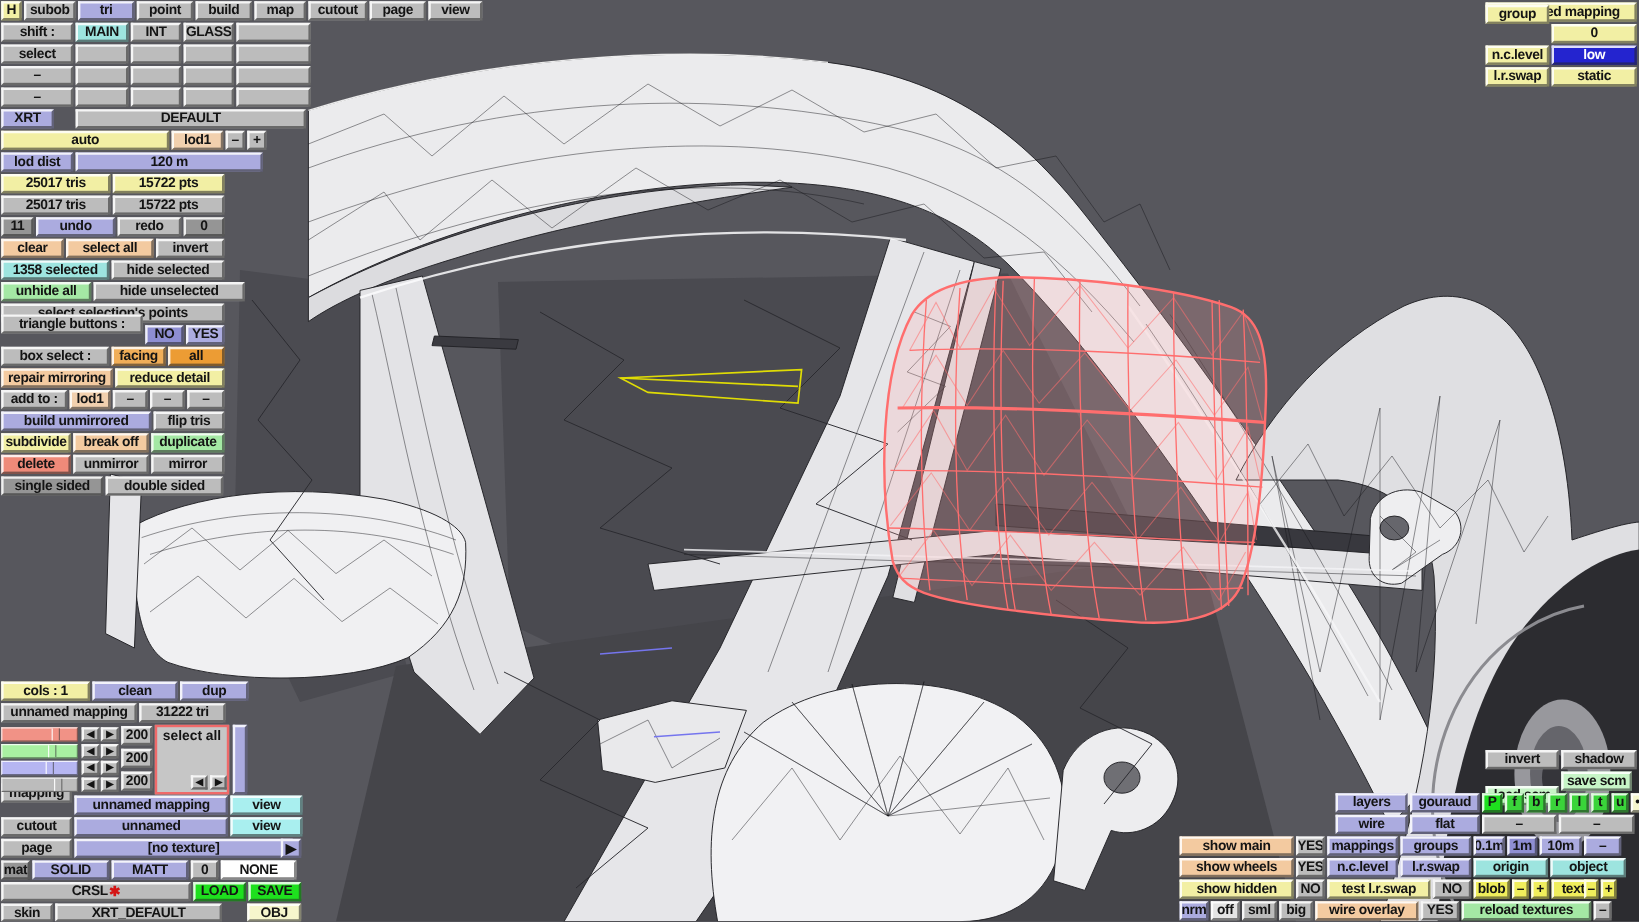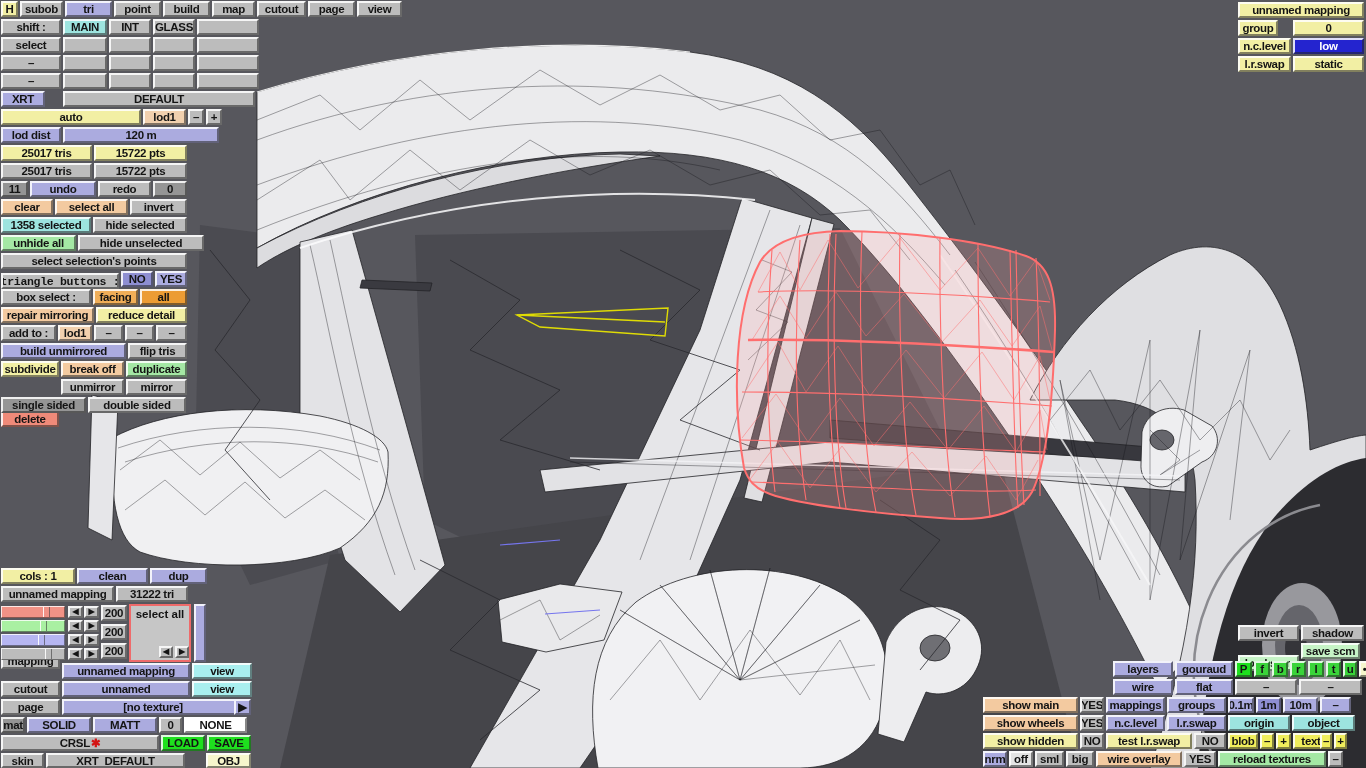--- a/index.html
+++ b/index.html
@@ -200,45 +200,45 @@
       <div class="btn c-g" style="left: 98px; top: 181px; width: 53px;">redo</div>
       <div class="btn c-dg" style="left: 153px; top: 181px; width: 34px;">0</div>
       <div class="btn c-o" style="left: 1px; top: 199px; width: 52px;">clear</div>
       <div class="btn c-o" style="left: 55px; top: 199px; width: 73px;">select all</div>
       <div class="btn c-g" style="left: 130px; top: 199px; width: 57px;">invert</div>
       <div class="btn c-c" style="left: 1px; top: 217px; width: 90px;">1358 selected</div>
       <div class="btn c-g" style="left: 93px; top: 217px; width: 94px;">hide selected</div>
       <div class="btn c-gr" style="left: 1px; top: 235px; width: 75px;">unhide all</div>
       <div class="btn c-g" style="left: 78px; top: 235px; width: 126px;">hide unselected</div>
       <div class="btn c-g" style="left: 1px; top: 253px; width: 186px;">select selection's points</div>
-      <div class="btn c-g" style="left: 1px; top: 273px; width: 118px; font-family: Liberation Mono, monospace;">triangle buttons :</div>
+      <div class="btn c-g" style="left: 1px; top: 262px; width: 118px;">triangle buttons :</div>
       <div class="btn c-pd" style="left: 121px; top: 271px; width: 32px;">NO</div>
       <div class="btn c-p" style="left: 155px; top: 271px; width: 32px;">YES</div>
       <div class="btn c-g" style="left: 1px; top: 289px; width: 90px;">box select :</div>
       <div class="btn c-of" style="left: 93px; top: 289px; width: 45px;">facing</div>
       <div class="btn c-oa" style="left: 140px; top: 289px; width: 47px;">all</div>
       <div class="btn c-o" style="left: 1px; top: 307px; width: 93px;">repair mirroring</div>
       <div class="btn c-y" style="left: 96px; top: 307px; width: 91px;">reduce detail</div>
       <div class="btn c-g" style="left: 1px; top: 325px; width: 55px;">add to :</div>
       <div class="btn c-t" style="left: 58px; top: 325px; width: 34px;">lod1</div>
       <div class="btn c-g" style="left: 94px; top: 325px; width: 29px;">–</div>
       <div class="btn c-g" style="left: 125px; top: 325px; width: 29px;">–</div>
       <div class="btn c-g" style="left: 156px; top: 325px; width: 31px;">–</div>
       <div class="btn c-p" style="left: 1px; top: 343px; width: 125px;">build unmirrored</div>
       <div class="btn c-g" style="left: 128px; top: 343px; width: 59px;">flip tris</div>
       <div class="btn c-y" style="left: 1px; top: 361px; width: 58px;">subdivide</div>
       <div class="btn c-o" style="left: 61px; top: 361px; width: 63px;">break off</div>
       <div class="btn c-gr" style="left: 126px; top: 361px; width: 61px;">duplicate</div>
-      <div class="btn c-r" style="left: 1px; top: 379px; width: 58px; margin-top: 32px;">delete</div>
+      <div class="btn c-r" style="left: 1px; top: 379px; width: 58px;">delete</div>
       <div class="btn c-g" style="left: 61px; top: 379px; width: 63px;">unmirror</div>
       <div class="btn c-g" style="left: 126px; top: 379px; width: 61px;">mirror</div>
       <div class="btn c-dg" style="left: 1px; top: 397px; width: 85px;">single sided</div>
       <div class="btn c-g" style="left: 88px; top: 397px; width: 98px;">double sided</div>
       <div class="btn c-y" style="left: 1238px; top: 2px; width: 126px;">unnamed mapping</div>
-      <div class="btn c-y" style="left: 1238px; top: 20px; width: 40px;">group</div>
+      <div class="btn c-y" style="left: 1238px; top: 4px; width: 53px;">group</div>
       <div class="btn c-y" style="left: 1293px; top: 20px; width: 71px;">0</div>
       <div class="btn c-y" style="left: 1238px; top: 38px; width: 53px;">n.c.level</div>
       <div class="btn c-bl" style="left: 1293px; top: 38px; width: 71px;">low</div>
       <div class="btn c-y" style="left: 1238px; top: 56px; width: 53px;">l.r.swap</div>
       <div class="btn c-y" style="left: 1293px; top: 56px; width: 71px;">static</div>
       <div class="btn c-y" style="left: 1px; top: 568px; width: 74px;">cols : 1</div>
       <div class="btn c-p" style="left: 77px; top: 568px; width: 71px;">clean</div>
       <div class="btn c-p" style="left: 150px; top: 568px; width: 57px;">dup</div>
       <div class="btn c-g" style="left: 1px; top: 586px; width: 113px;">unnamed mapping</div>
       <div class="btn c-g" style="left: 116px; top: 586px; width: 72px;">31222 tri</div>

